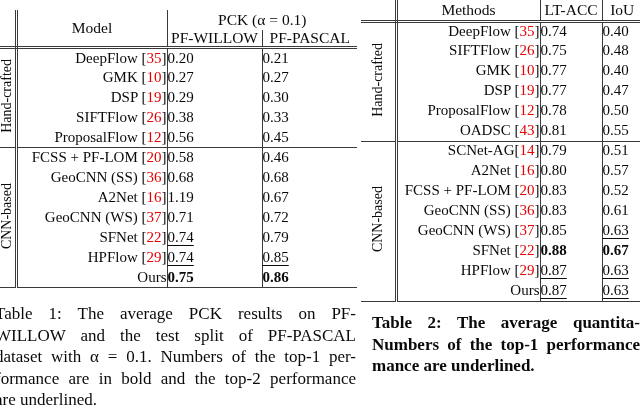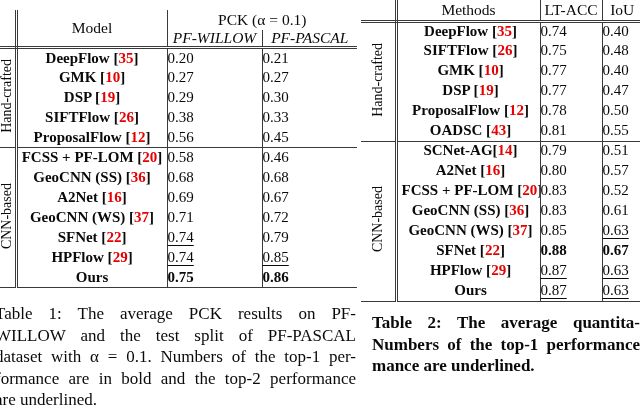--- a/index.html
+++ b/index.html
@@ -25,29 +25,29 @@
   }
   .tbl td{
     padding:0;
     height:20px;
     vertical-align:middle;
     line-height:1.05;
   }
   .left-tbl{left:0;top:10px;width:357px;}
   .right-tbl{left:361px;top:0;width:281px;}
   .left-tbl thead tr.h1 td{height:20px;}
-  .left-tbl thead tr.h2 td{height:17px;font-style:italic;}
+  .left-tbl thead tr.h2 td{height:17px;}
   .right-tbl thead td{height:21px;}
   .hdr{text-align:center;font-size:15.5px;}
   .gd{border-right:3px double var(--rule);}   
   .rb1{border-right:1px solid var(--rule);}   
   .hb{border-bottom:3px double var(--rule);}  
   .sb{border-bottom:1px solid var(--rule);}   
   .num{}
-  .name{text-align:center;padding-left:3px;white-space:nowrap;overflow:hidden;font-weight:bold;}
+  .name{text-align:right;padding-left:3px;white-space:nowrap;overflow:hidden;}
   .right-tbl .name{padding-left:4px;}
   .gcell{text-align:center;vertical-align:middle;}
   .rot{
     display:inline-block;
     writing-mode:vertical-rl;
     transform:rotate(180deg);
     font-size:14px;
     white-space:nowrap;
     line-height:1;
   }
@@ -119,21 +119,21 @@
       <td class="num rb1">0.58</td>
       <td class="num">0.46</td>
     </tr>
     <tr>
       <td class="name rb1"><span>GeoCNN (SS) [</span><span class="cite">36</span><span>]</span></td>
       <td class="num rb1">0.68</td>
       <td class="num">0.68</td>
     </tr>
     <tr>
       <td class="name rb1"><span>A2Net [</span><span class="cite">16</span><span>]</span></td>
-      <td class="num rb1">0.69</td>
+      <td class="num rb1">1.19</td>
       <td class="num">0.67</td>
     </tr>
     <tr>
       <td class="name rb1"><span>GeoCNN (WS) [</span><span class="cite">37</span><span>]</span></td>
       <td class="num rb1">0.71</td>
       <td class="num">0.72</td>
     </tr>
     <tr>
       <td class="name rb1"><span>SFNet [</span><span class="cite">22</span><span>]</span></td>
       <td class="num rb1 u">0.74</td>

